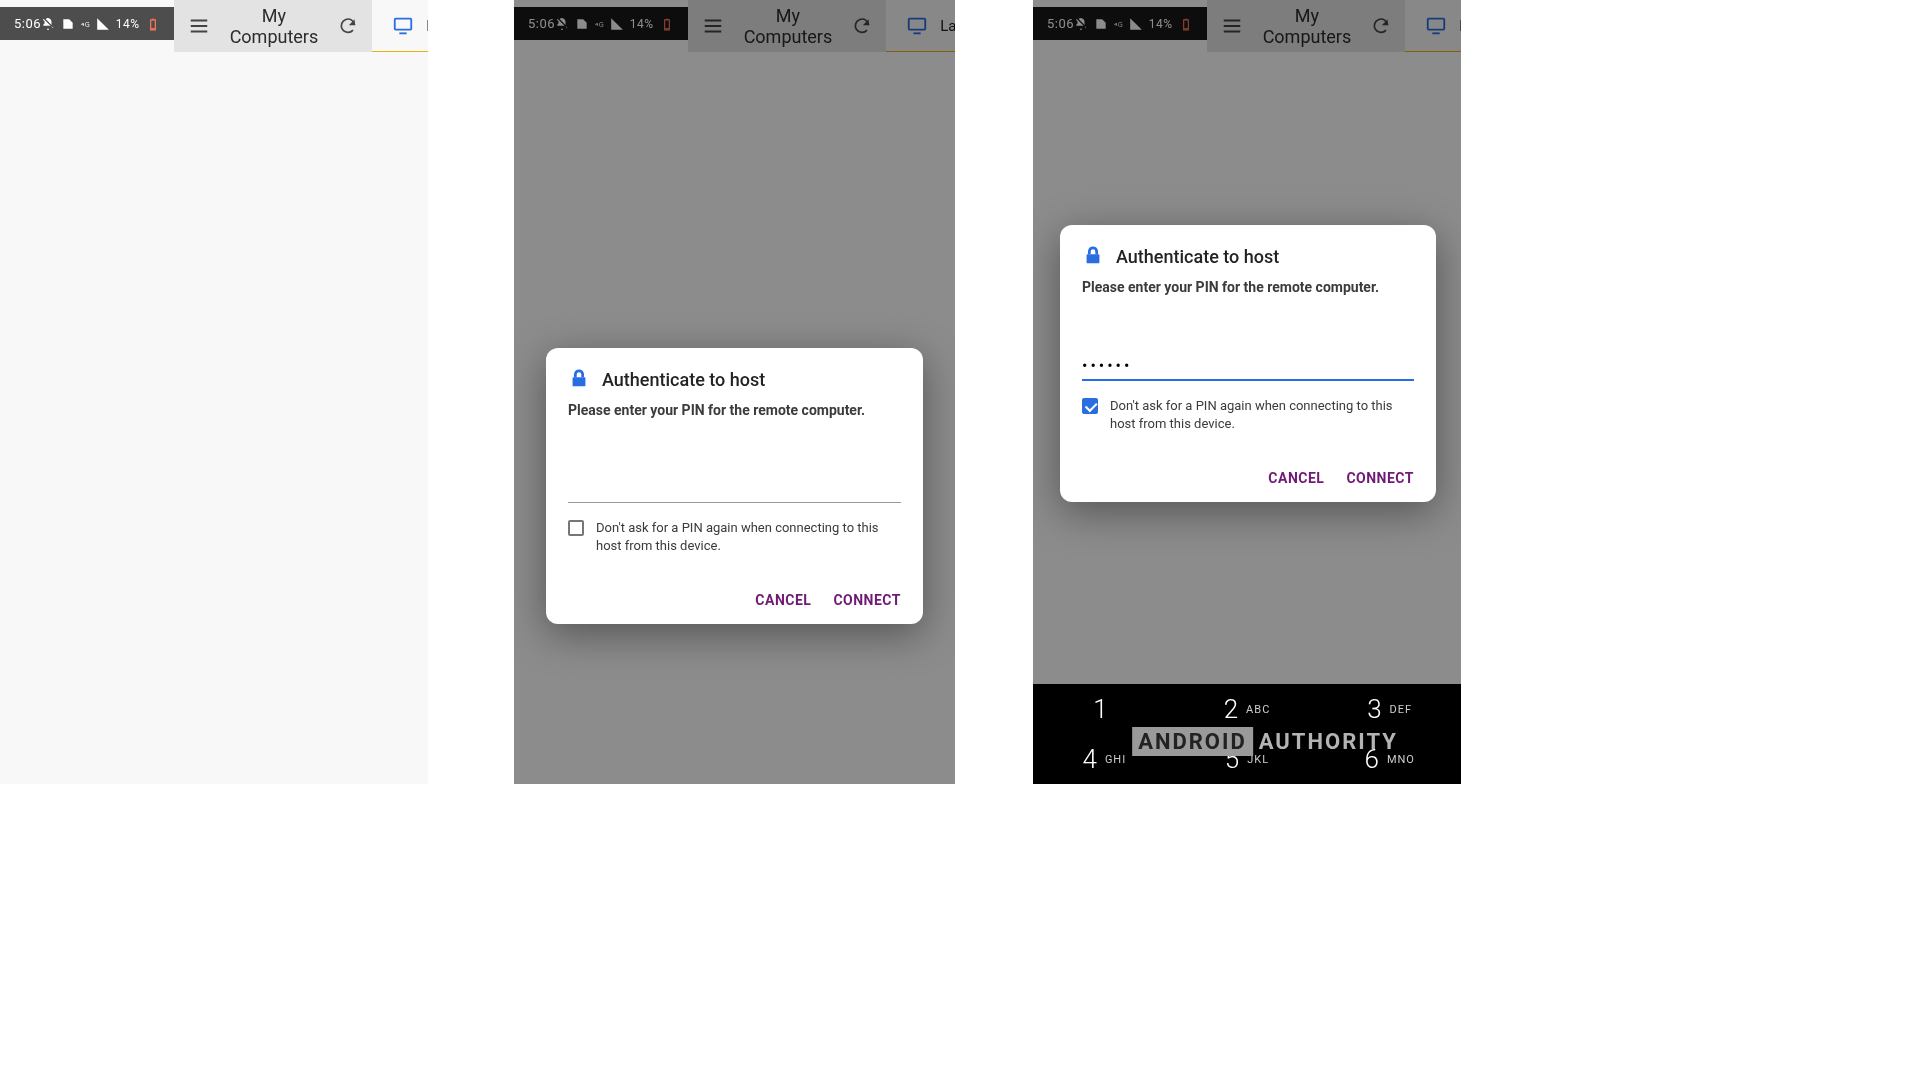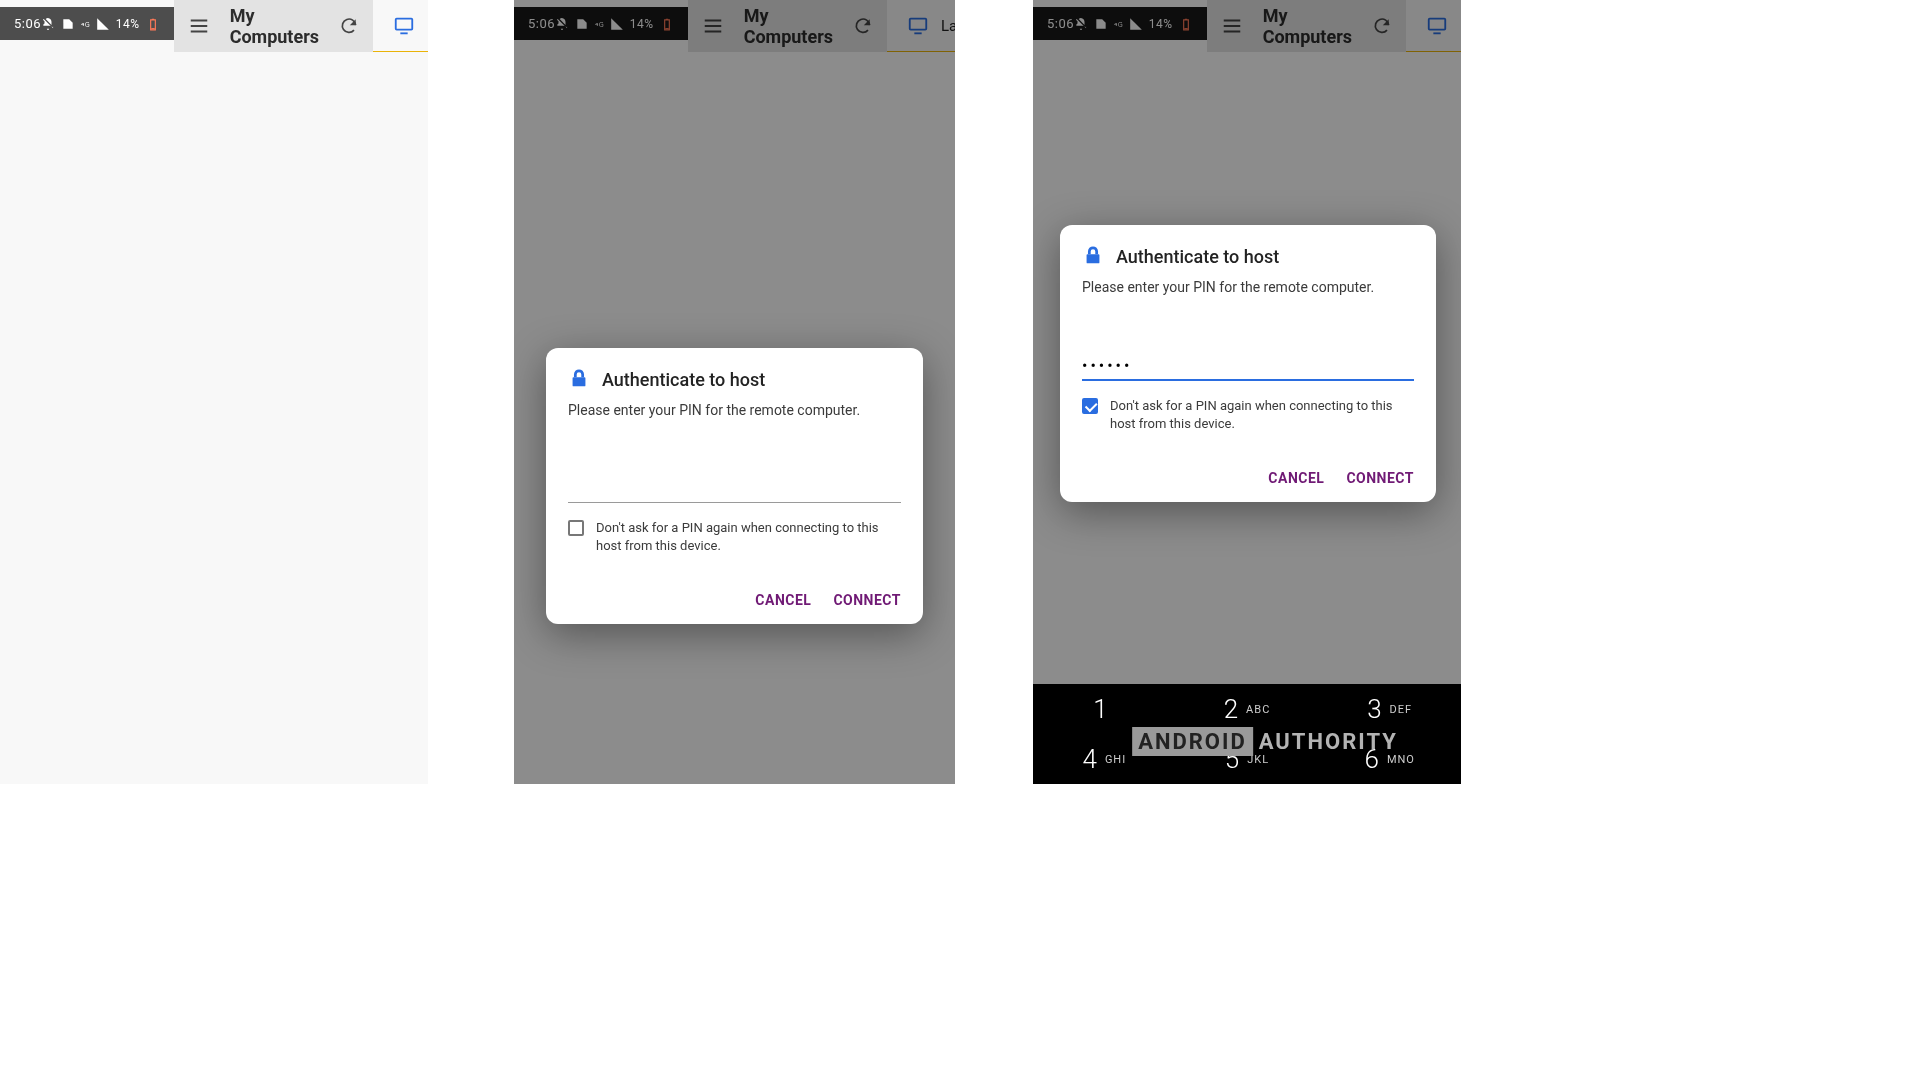--- a/index.html
+++ b/index.html
@@ -43,21 +43,22 @@
 .status-right svg { width: 14px; height: 14px; display: block; }
 
 .app-bar {
   height: 52px;
   display: flex;
   align-items: center;
   gap: 20px;
   padding: 0 14px;
   color: #2c2c2c;
   font-size: 18px;
-  font-weight: 700;
+  font-weight: 400;
+  text-align: center;
 }
 .phone-1 .app-bar { background: #e3e3e3; }
 .phone-2 .app-bar,
 .phone-3 .app-bar { background: #e3e3e3; }
 
 .app-bar .title { flex: 1; }
 
 .host-row {
   height: 52px;
   display: flex;
@@ -88,21 +89,21 @@
   box-shadow: 0 10px 40px rgba(0,0,0,0.4);
   padding: 20px 22px 16px 22px;
   display: flex;
   flex-direction: column;
 }
 .phone-2 .dialog { left: 32px; right: 32px; top: 348px; }
 .phone-3 .dialog { left: 27px; right: 25px; top: 225px; }
 
 .dialog-header { display: flex; align-items: center; gap: 12px; margin-bottom: 12px; }
 .dialog-title { font-size: 18px; font-weight: 500; color: #232323; }
-.dialog-msg   { font-size: 14px; color: #3b3b3b; margin-bottom: 55px; }
+.dialog-msg   { font-size: 14px; color: #3b3b3b; margin-bottom: 55px; font-weight: bold; }
 
 .pin-input {
   width: 100%;
   border: none;
   border-bottom: 1px solid #9a9a9a;
   font-size: 16px;
   padding: 6px 0 4px 0;
   letter-spacing: 3px;
   outline: none;
   background: transparent;

